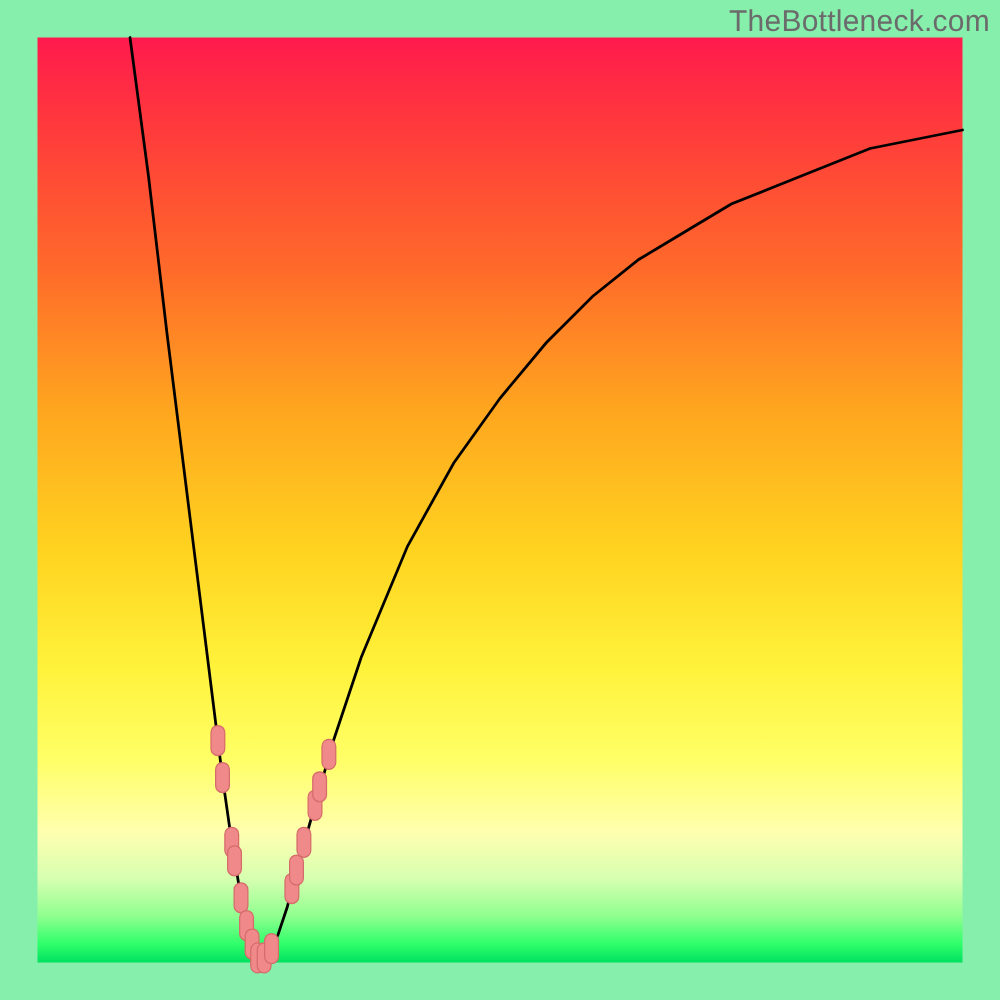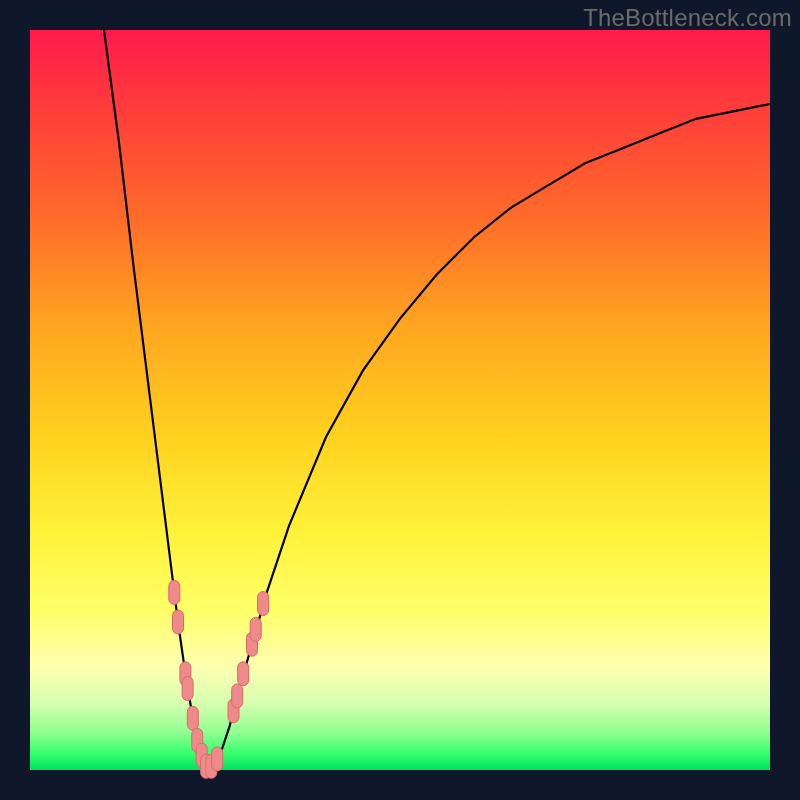--- a/index.html
+++ b/index.html
@@ -8,21 +8,21 @@
     width: 800px;
     height: 800px;
     overflow: hidden;
     background: #000;
     font-family: Arial, Helvetica, sans-serif;
   }
   .frame {
     position: relative;
     width: 800px;
     height: 800px;
-    background: #0f172a;
+    background: #86efac;
   }
   .plot-area {
     position: absolute;
     left: 30px;
     top: 30px;
     width: 740px;
     height: 740px;
     background: linear-gradient(
       to bottom,
       #ff1a4d 0%,

